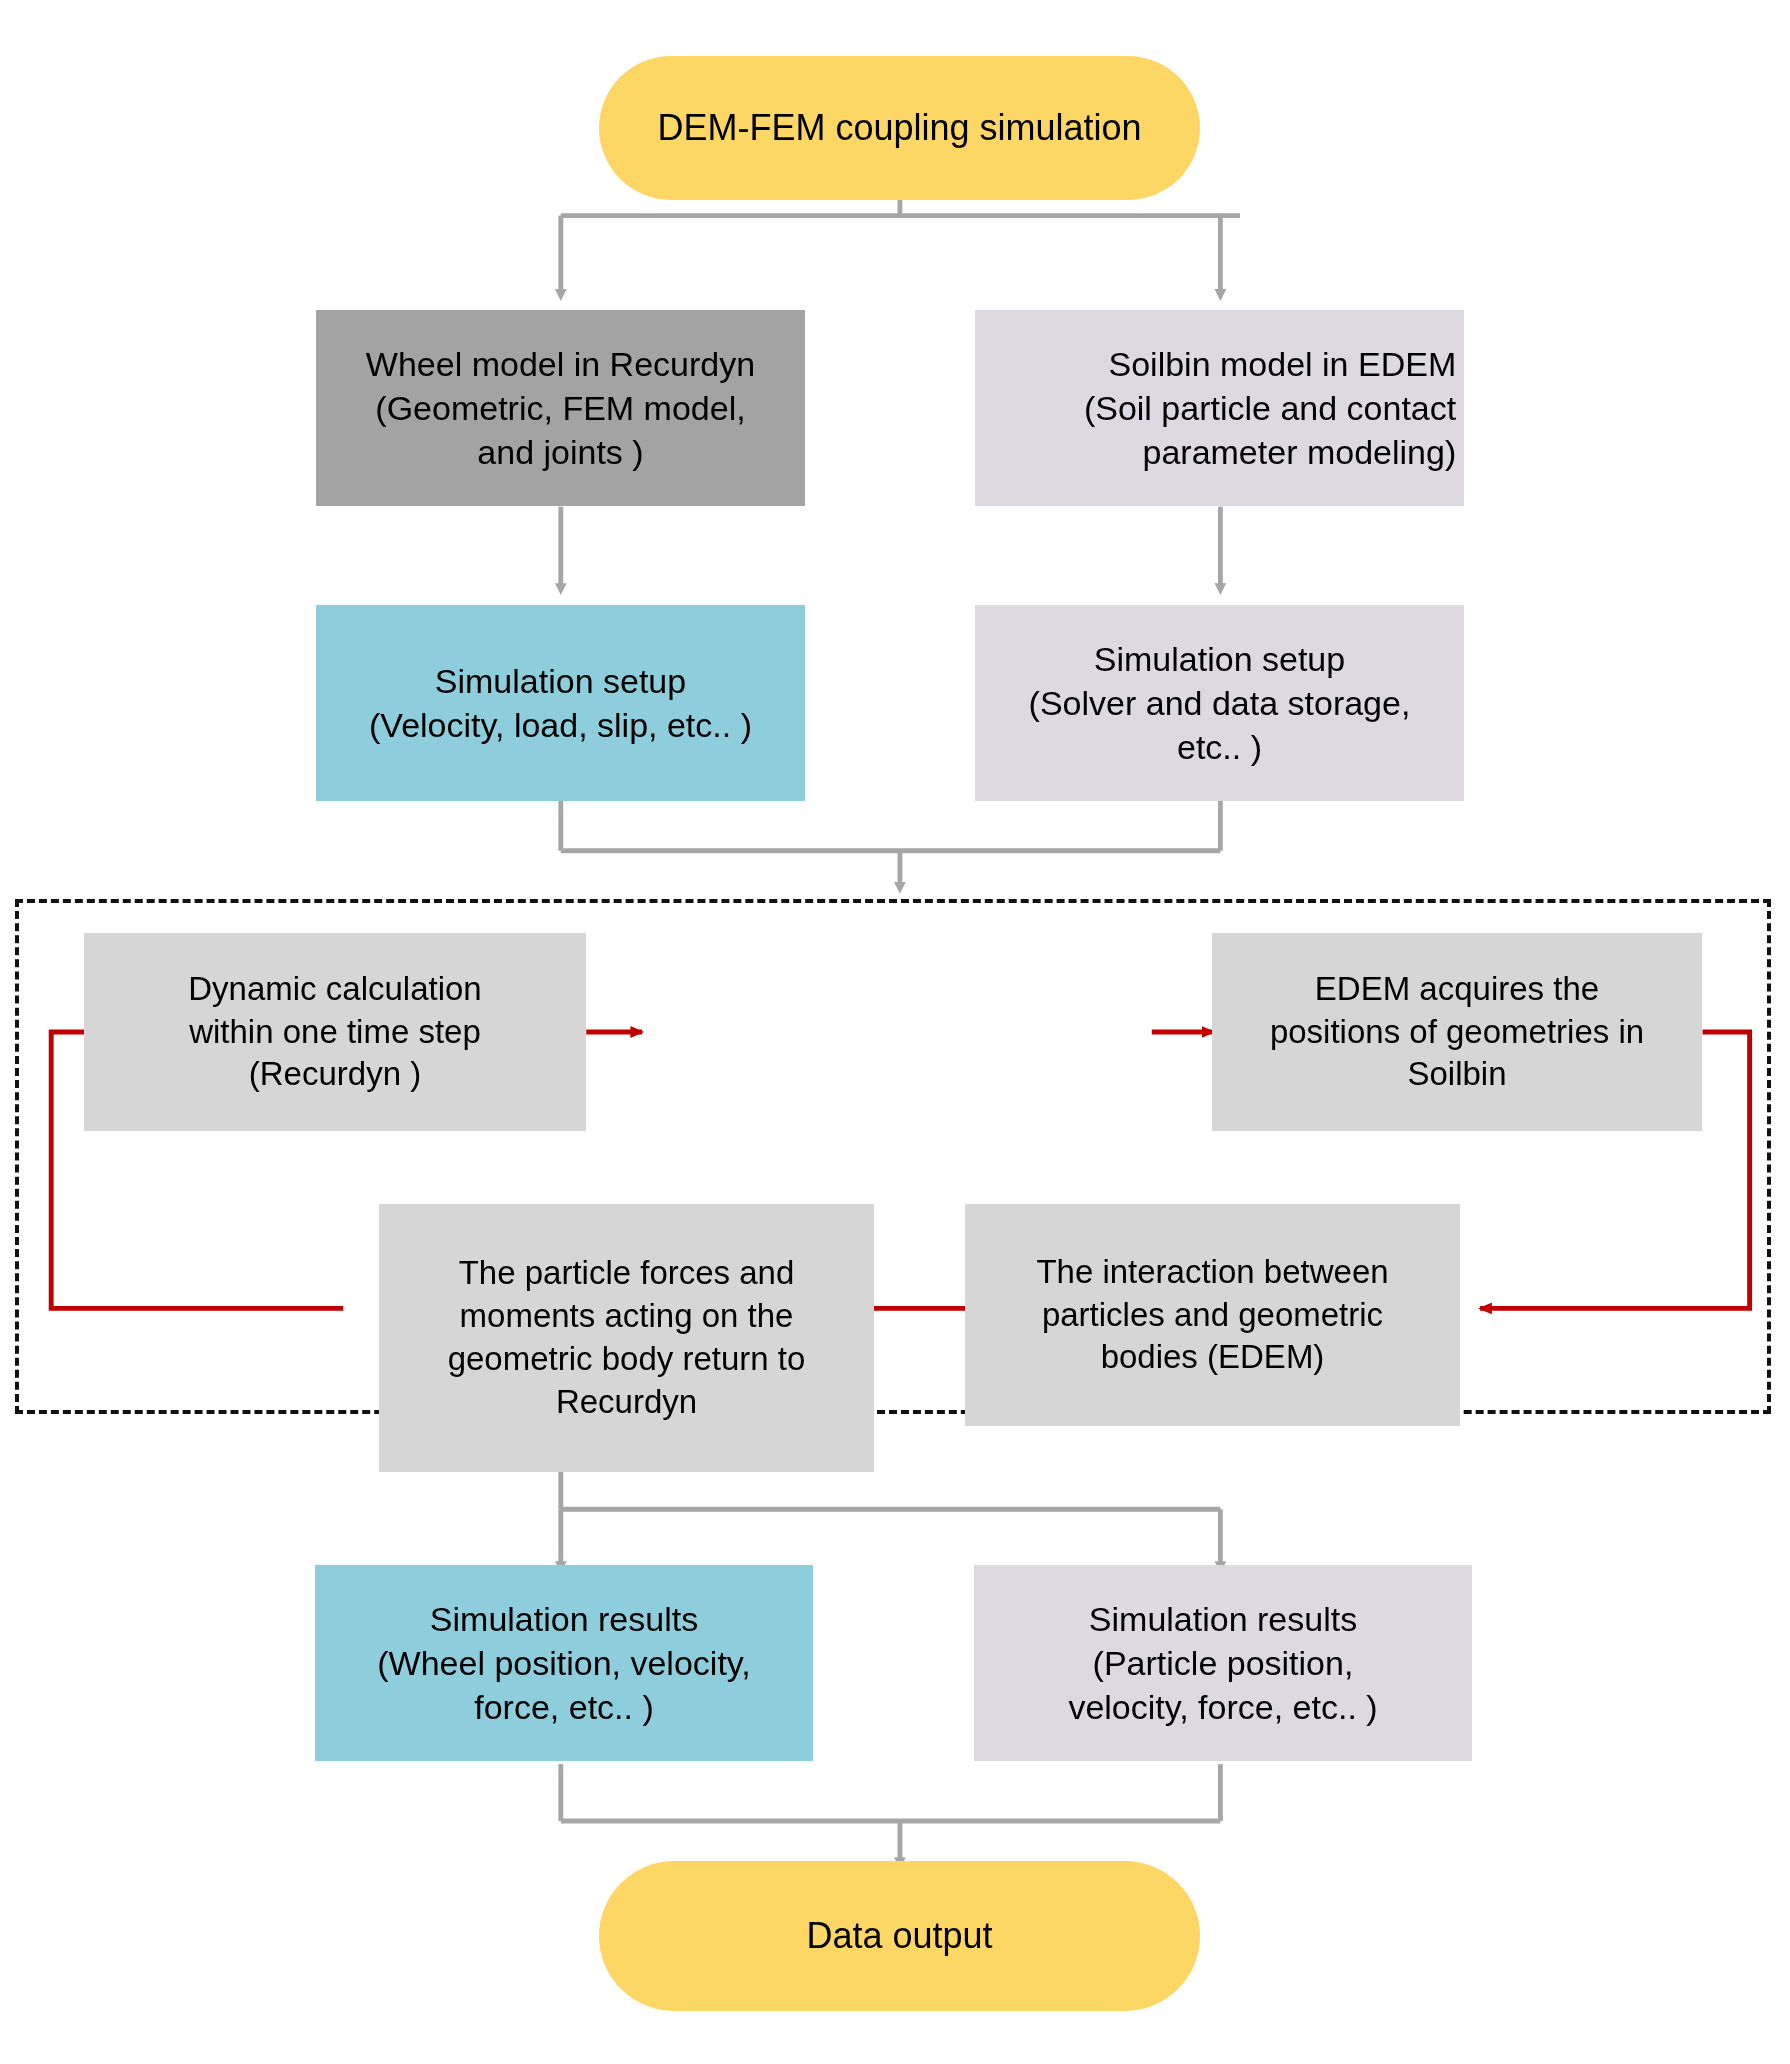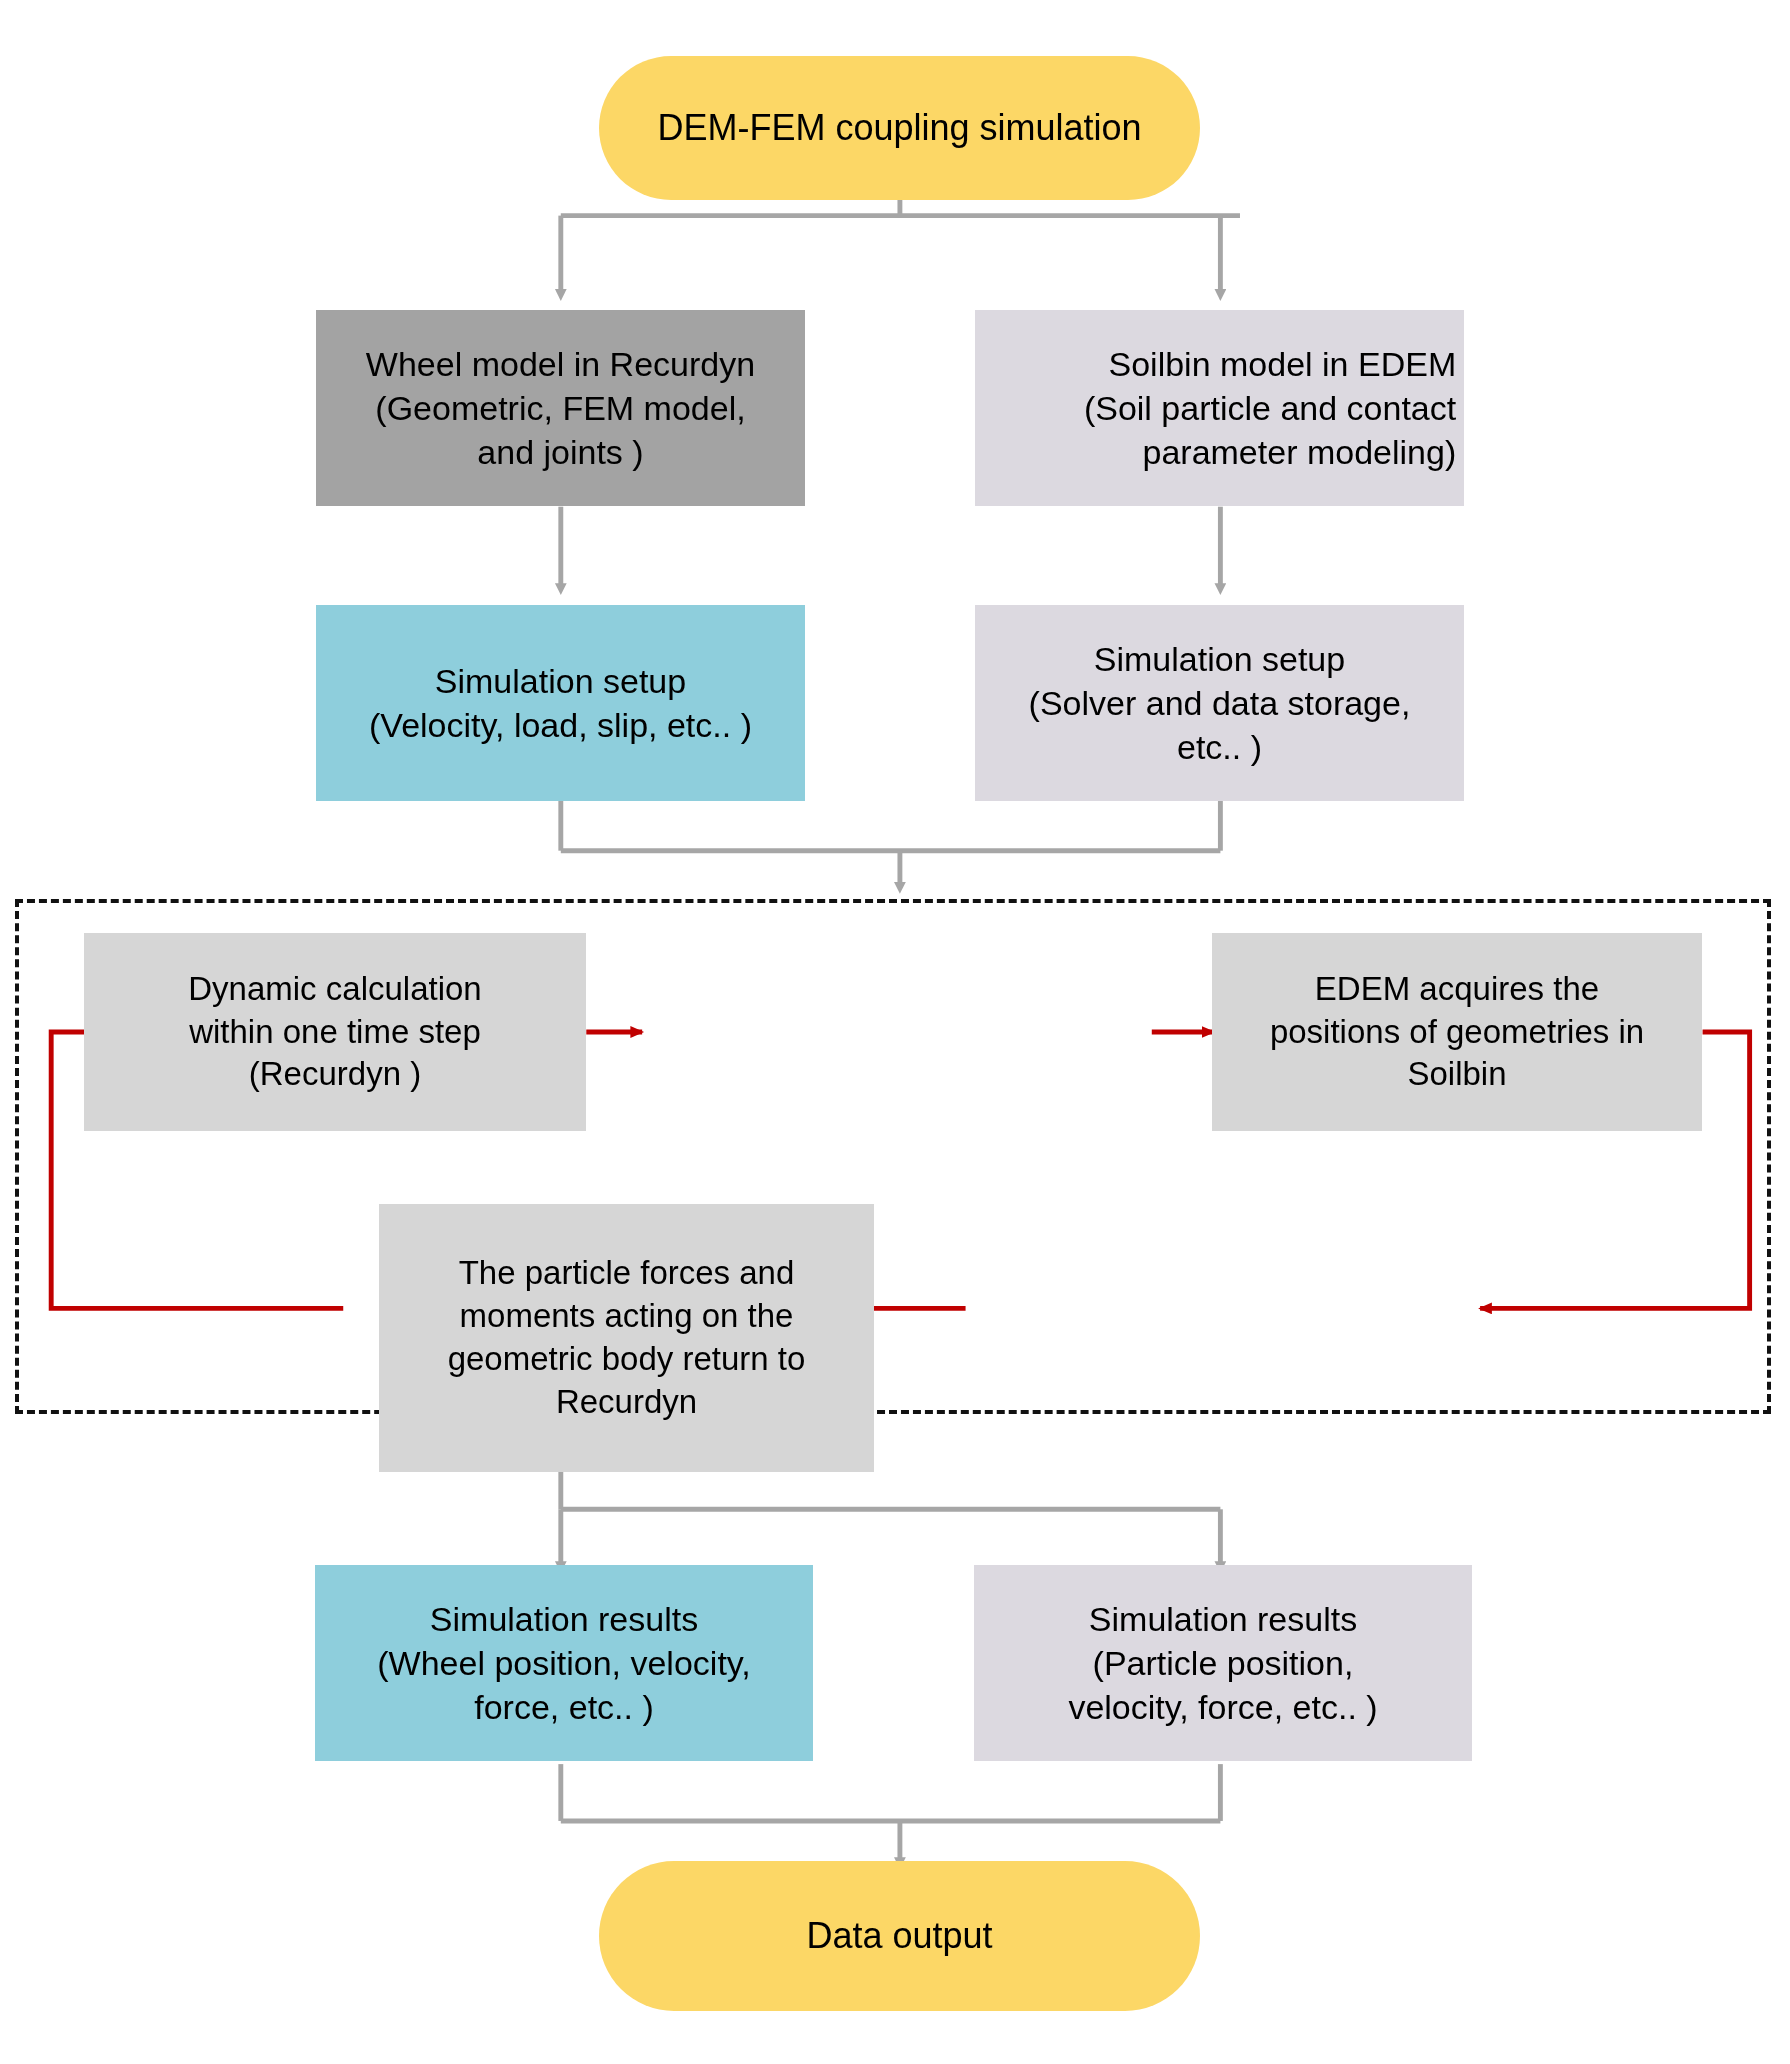--- a/index.html
+++ b/index.html
@@ -159,20 +159,25 @@
 Soilbin</div>
   </div>
 
   <div class="node loop-rect" style="left:347px; top:1204px; width:495px; height:268px; background:#D6D6D6;margin-left:32px;">
     <div class="label">The particle forces and
 moments acting on the
 geometric body return to
 Recurdyn</div>
   </div>
 
+  <div class="node loop-rect" style="left:965px; top:1204px; width:495px; height:222px; background:#D6D6D6;">
+    <div class="label">The interaction between
+particles and geometric
+bodies (EDEM)</div>
+  </div>
 
   <div class="node rect" style="left:315px; top:1565px; width:498px; height:196px; background:#8ECEDC;">
     <div class="label">Simulation results
 (Wheel position, velocity,
 force, etc.. )</div>
   </div>
 
   <div class="node rect" style="left:974px; top:1565px; width:498px; height:196px; background:#DCD9E0;">
     <div class="label">Simulation results
 (Particle position,

